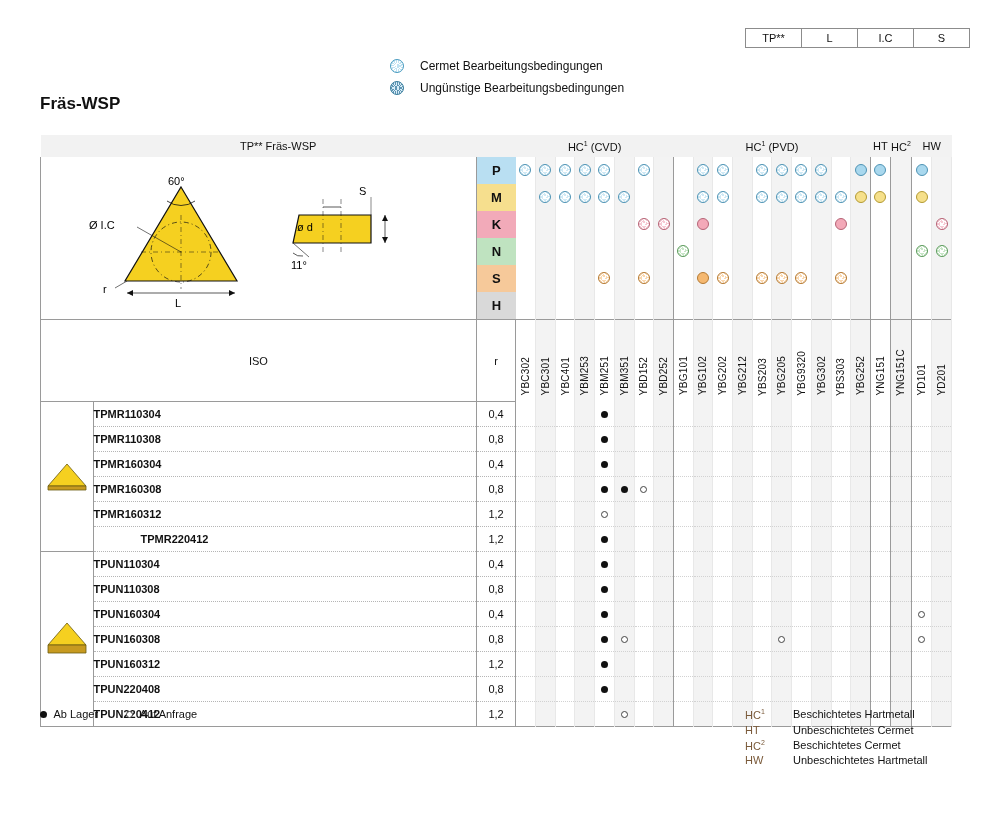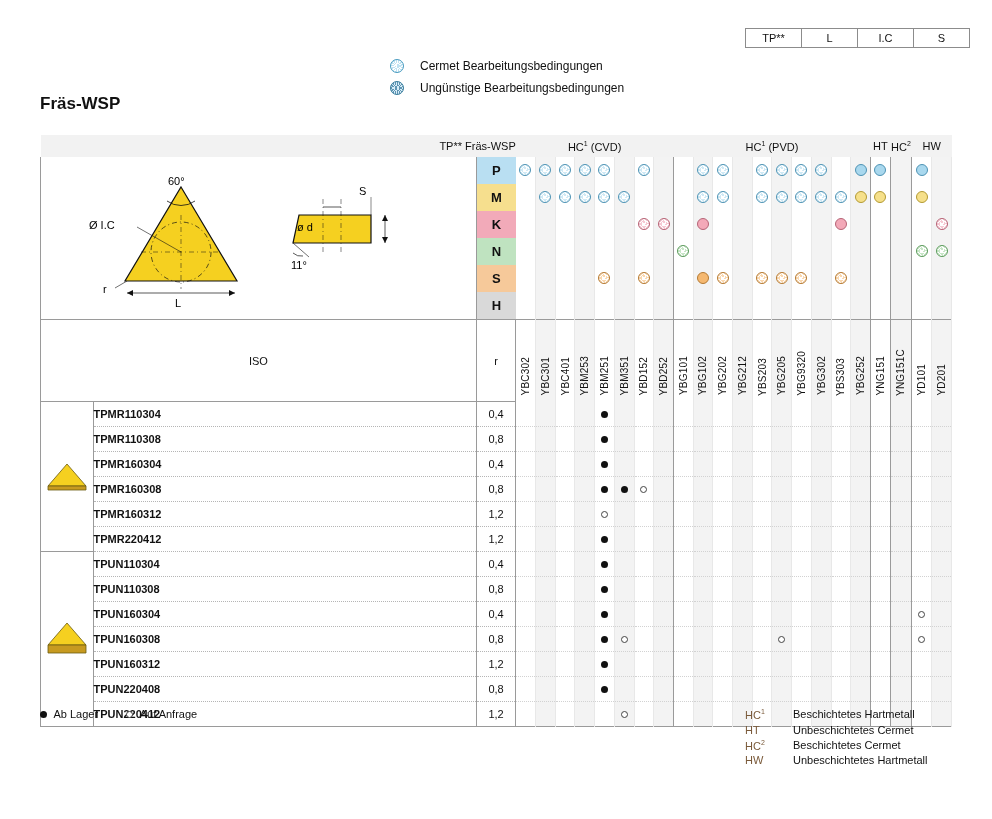--- a/index.html
+++ b/index.html
@@ -65,21 +65,21 @@
   .hdr-cell {
     border:1px solid #9a9a9a;
     background:#f2f2f2;
     text-align:center;
     font-size:11px;
     height:20px;
   }
   .hdr-left {
     border:1px solid #9a9a9a;
     background:#f2f2f2;
-    text-align:right;
+    text-align:center;
     font-size:11px;
   }
 
   
   .mg-letter {
     width:22px; text-align:center; font-weight:bold; font-size:13px;
     border:1px solid #9a9a9a;
   }
   .mg-P { background:#b9dff2; }
   .mg-M { background:#f6df8e; }
@@ -519,21 +519,21 @@
           <td style="border-right: 1px solid rgb(232, 232, 232); border-bottom: 1px dotted rgb(210, 210, 210); text-align: center;"></td>
           <td style="border-right: 1px solid rgb(232, 232, 232); border-bottom: 1px dotted rgb(210, 210, 210); text-align: center; background: rgb(243, 243, 243);"></td>
           <td style="border-right: 1px solid rgb(232, 232, 232); border-bottom: 1px dotted rgb(210, 210, 210); text-align: center;"></td>
           <td style="border-right: 1px solid rgb(154, 154, 154); border-bottom: 1px dotted rgb(210, 210, 210); text-align: center; background: rgb(243, 243, 243);"></td>
           <td style="border-right: 1px solid rgb(154, 154, 154); border-bottom: 1px dotted rgb(210, 210, 210); text-align: center;"></td>
           <td style="border-right: 1px solid rgb(154, 154, 154); border-bottom: 1px dotted rgb(210, 210, 210); text-align: center; background: rgb(243, 243, 243);"></td>
           <td style="border-right: 1px solid rgb(232, 232, 232); border-bottom: 1px dotted rgb(210, 210, 210); text-align: center;"></td>
           <td style="border-right: 1px solid rgb(232, 232, 232); border-bottom: 1px dotted rgb(210, 210, 210); text-align: center; background: rgb(243, 243, 243);"></td>
         </tr>
         <tr>
-          <td class="iso-name" style="border-right: 1px solid rgb(154, 154, 154); border-bottom: 1px dotted rgb(181, 181, 181); height: 25px;">TPMR220412</td>
+          <td class="iso-name" style="border-right: 1px solid rgb(154, 154, 154); border-bottom: 1px dotted rgb(181, 181, 181); height: 25px; padding-left: 47px;">TPMR220412</td>
           <td class="r-val" style="border-right: 1px solid rgb(154, 154, 154); border-bottom: 1px dotted rgb(181, 181, 181);">1,2</td>
           <td style="border-right: 1px solid rgb(232, 232, 232); border-bottom: 1px dotted rgb(210, 210, 210); text-align: center;"></td>
           <td style="border-right: 1px solid rgb(232, 232, 232); border-bottom: 1px dotted rgb(210, 210, 210); text-align: center; background: rgb(243, 243, 243);"></td>
           <td style="border-right: 1px solid rgb(232, 232, 232); border-bottom: 1px dotted rgb(210, 210, 210); text-align: center;"></td>
           <td style="border-right: 1px solid rgb(232, 232, 232); border-bottom: 1px dotted rgb(210, 210, 210); text-align: center; background: rgb(243, 243, 243);"></td>
           <td style="border-right: 1px solid rgb(232, 232, 232); border-bottom: 1px dotted rgb(210, 210, 210); text-align: center;"><span class="dot-f"></span></td>
           <td style="border-right: 1px solid rgb(232, 232, 232); border-bottom: 1px dotted rgb(210, 210, 210); text-align: center; background: rgb(243, 243, 243);"></td>
           <td style="border-right: 1px solid rgb(232, 232, 232); border-bottom: 1px dotted rgb(210, 210, 210); text-align: center;"></td>
           <td style="border-right: 1px solid rgb(154, 154, 154); border-bottom: 1px dotted rgb(210, 210, 210); text-align: center; background: rgb(243, 243, 243);"></td>
           <td style="border-right: 1px solid rgb(232, 232, 232); border-bottom: 1px dotted rgb(210, 210, 210); text-align: center; border-left: 1px solid rgb(154, 154, 154);"></td>

